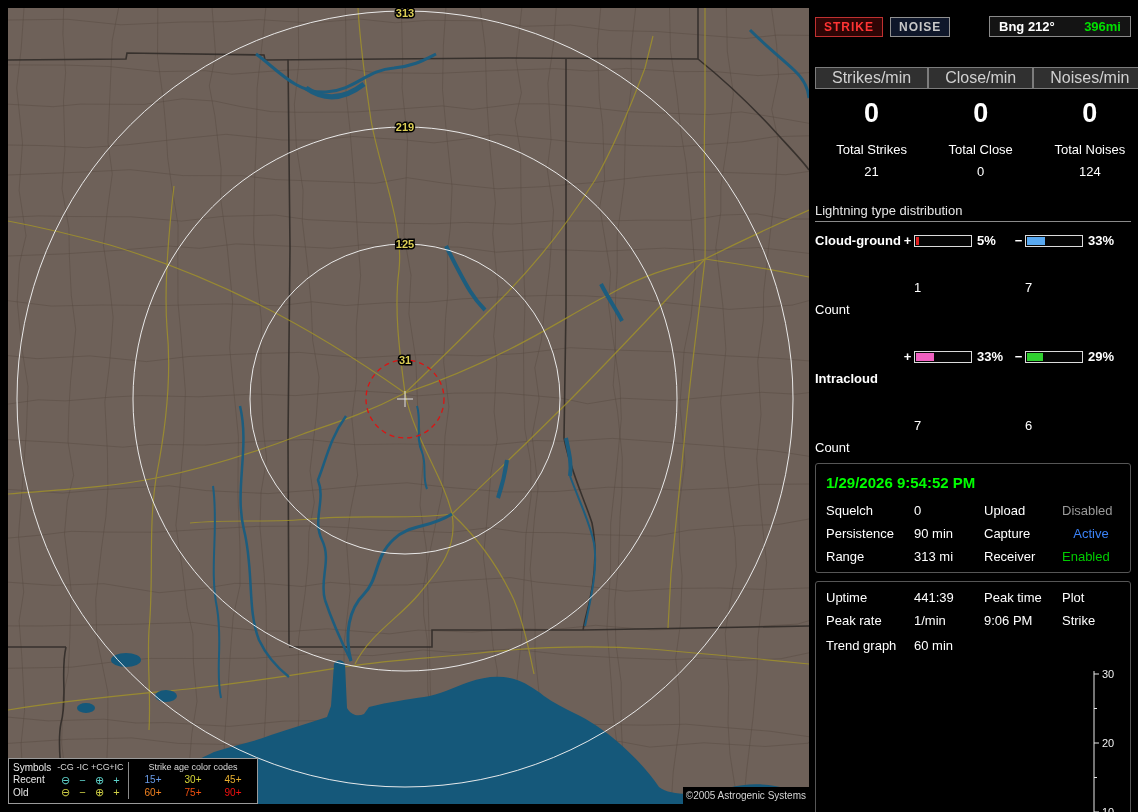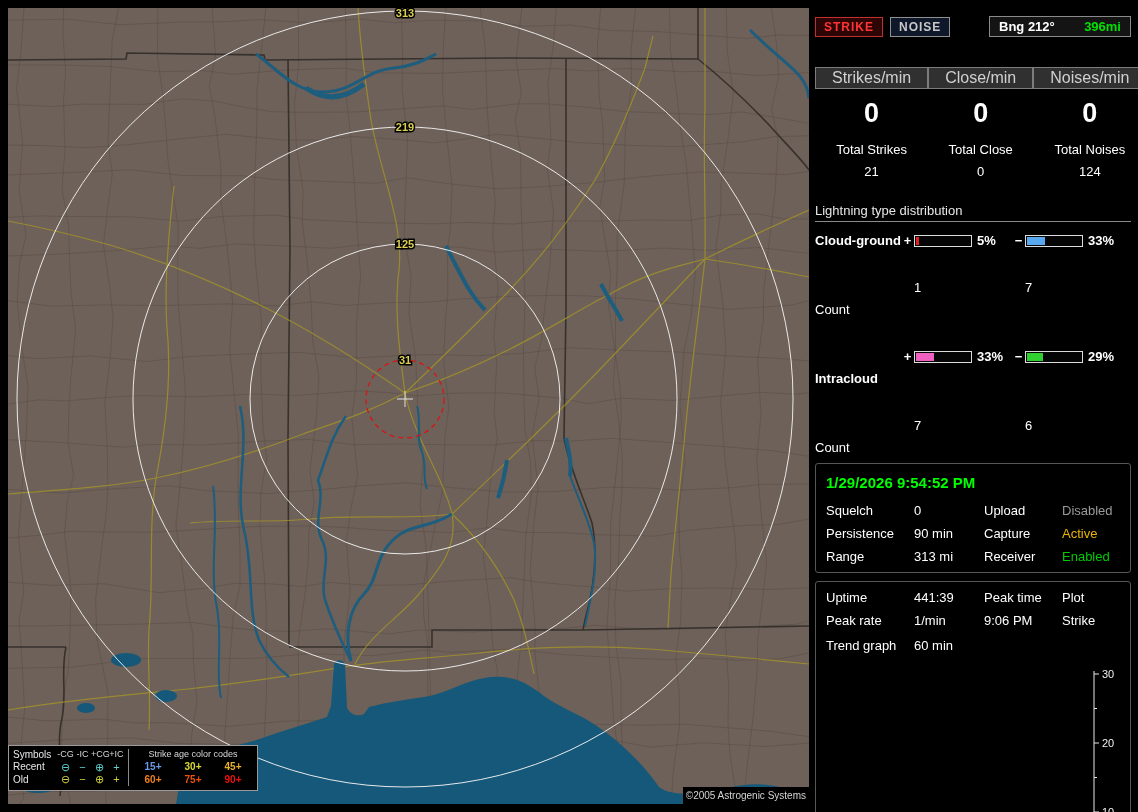--- a/index.html
+++ b/index.html
@@ -4,28 +4,28 @@
 <style>
   html,body{margin:0;padding:0;background:#000;}
   body{font-family:"Liberation Sans", sans-serif; color:#fff;}
   #screen{position:relative;width:1138px;height:812px;background:#000;overflow:hidden;}
 
   
   #map{position:absolute;left:8px;top:8px;width:801px;height:796px;background:#6e6159;overflow:hidden;}
   #map svg{display:block;}
 
   
-  #legend{position:absolute;left:0;bottom:13px;width:250px;box-sizing:border-box;
+  #legend{position:absolute;left:0;bottom:0;width:250px;box-sizing:border-box;
     background:#000;border:1px solid #9a9a9a;padding:3px 4px 4px;
     display:grid;grid-template-columns:44px 17px 17px 17px 17px 8px 40px 40px 40px;
     grid-auto-rows:12.5px;align-items:center;font-size:10px;line-height:1;z-index:6;}
   #legend .hcell{font-size:9px;color:#d8d8d8;text-align:center;}
   #legend .lbl{color:#e8e8e8;}
   #legend .sym{text-align:center;font-size:11px;}
-  #legend .age{text-align:center;font-weight:bold;font-size:10px;}
+  #legend .age{text-align:center;font-weight:normal;font-size:10px;}
   #legend .agehdr{grid-column:7/10;grid-row:1;text-align:center;font-size:9px;color:#d8d8d8;}
   #legend .divider{grid-column:6;grid-row:1/4;border-left:1px solid #8a8a8a;height:100%;margin-left:3px;}
 
   #copyright{position:absolute;right:0;bottom:0;background:#000;color:#d4d4d4;
     font-size:10px;padding:3px 3px;z-index:6;}
 
   
   #panel{position:absolute;left:815px;top:8px;width:316px;padding-top:8px;}
   .topbar{display:flex;align-items:center;gap:7px;margin-bottom:30px;}
   .chip{font-weight:bold;font-size:12px;padding:2px 8px;border:1px solid;letter-spacing:1px;}
@@ -284,21 +284,21 @@
     <div class="box">
       <div class="datetime">1/29/2026 9:54:52 PM</div>
       <div class="sgrid">
         <span>Squelch</span>
         <span>0</span>
         <span>Upload</span>
         <span style="color: rgb(154, 154, 154);">Disabled</span>
         <span>Persistence</span>
         <span>90 min</span>
         <span>Capture</span>
-        <span style="color: #eab308;">Active</span>
+        <span style="color: #3b82f6; text-align: center;">Active</span>
         <span>Range</span>
         <span>313 mi</span>
         <span>Receiver</span>
         <span style="color: rgb(0, 204, 0);">Enabled</span>
       </div>
     </div>
 
     <div class="box">
       <div class="sgrid">
         <span>Uptime</span>

